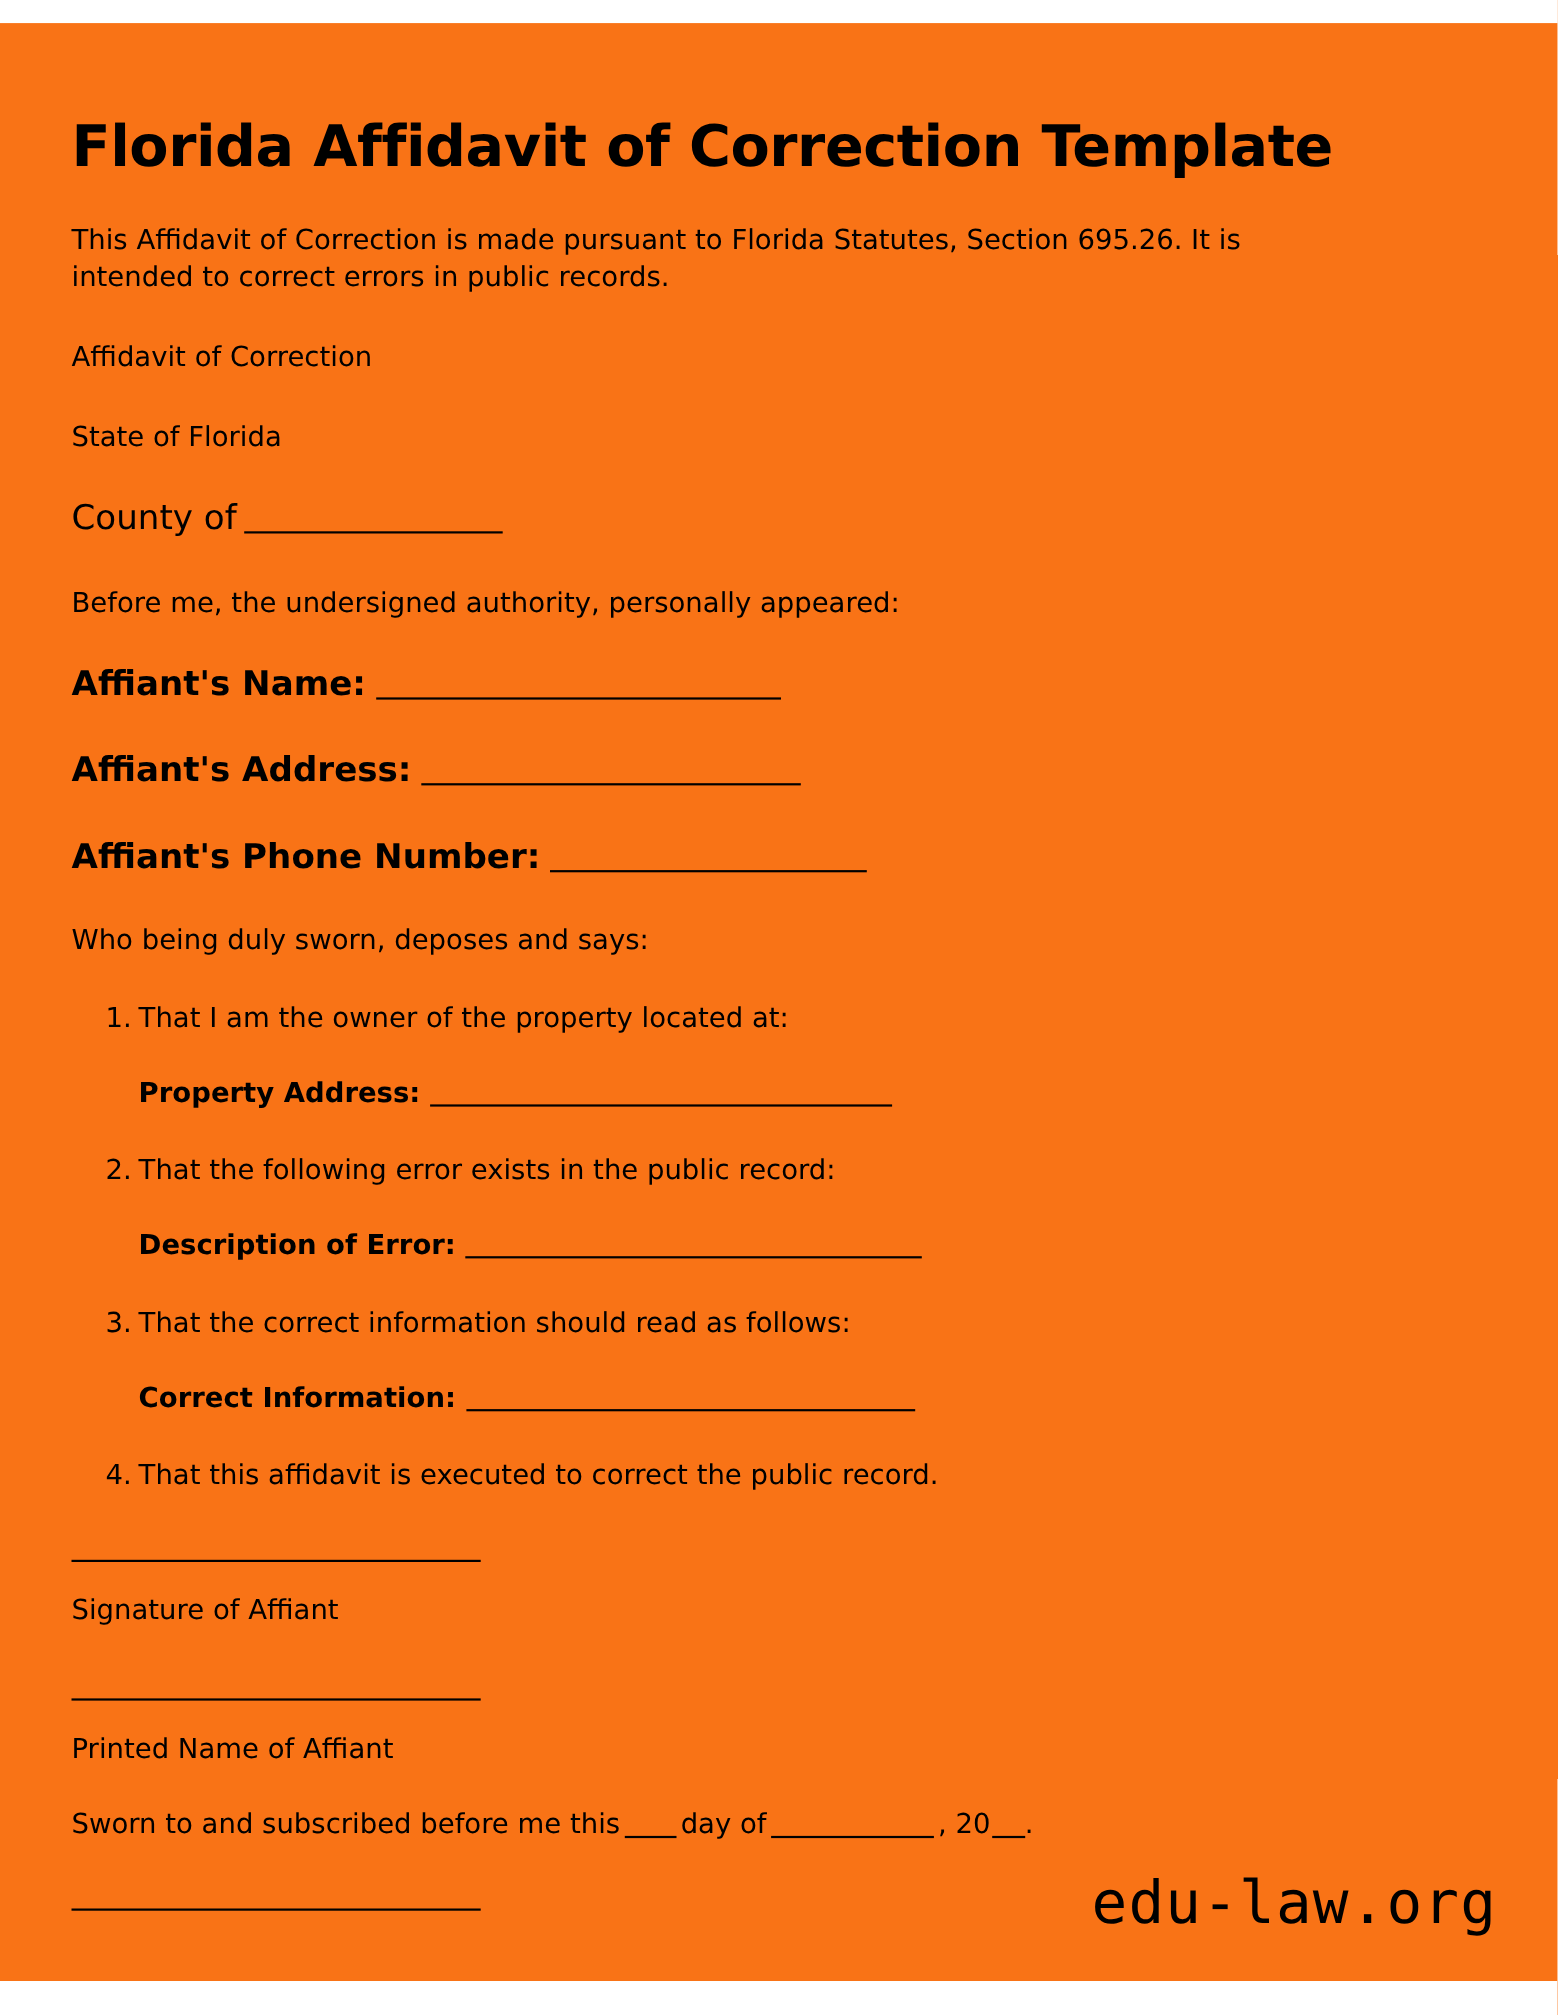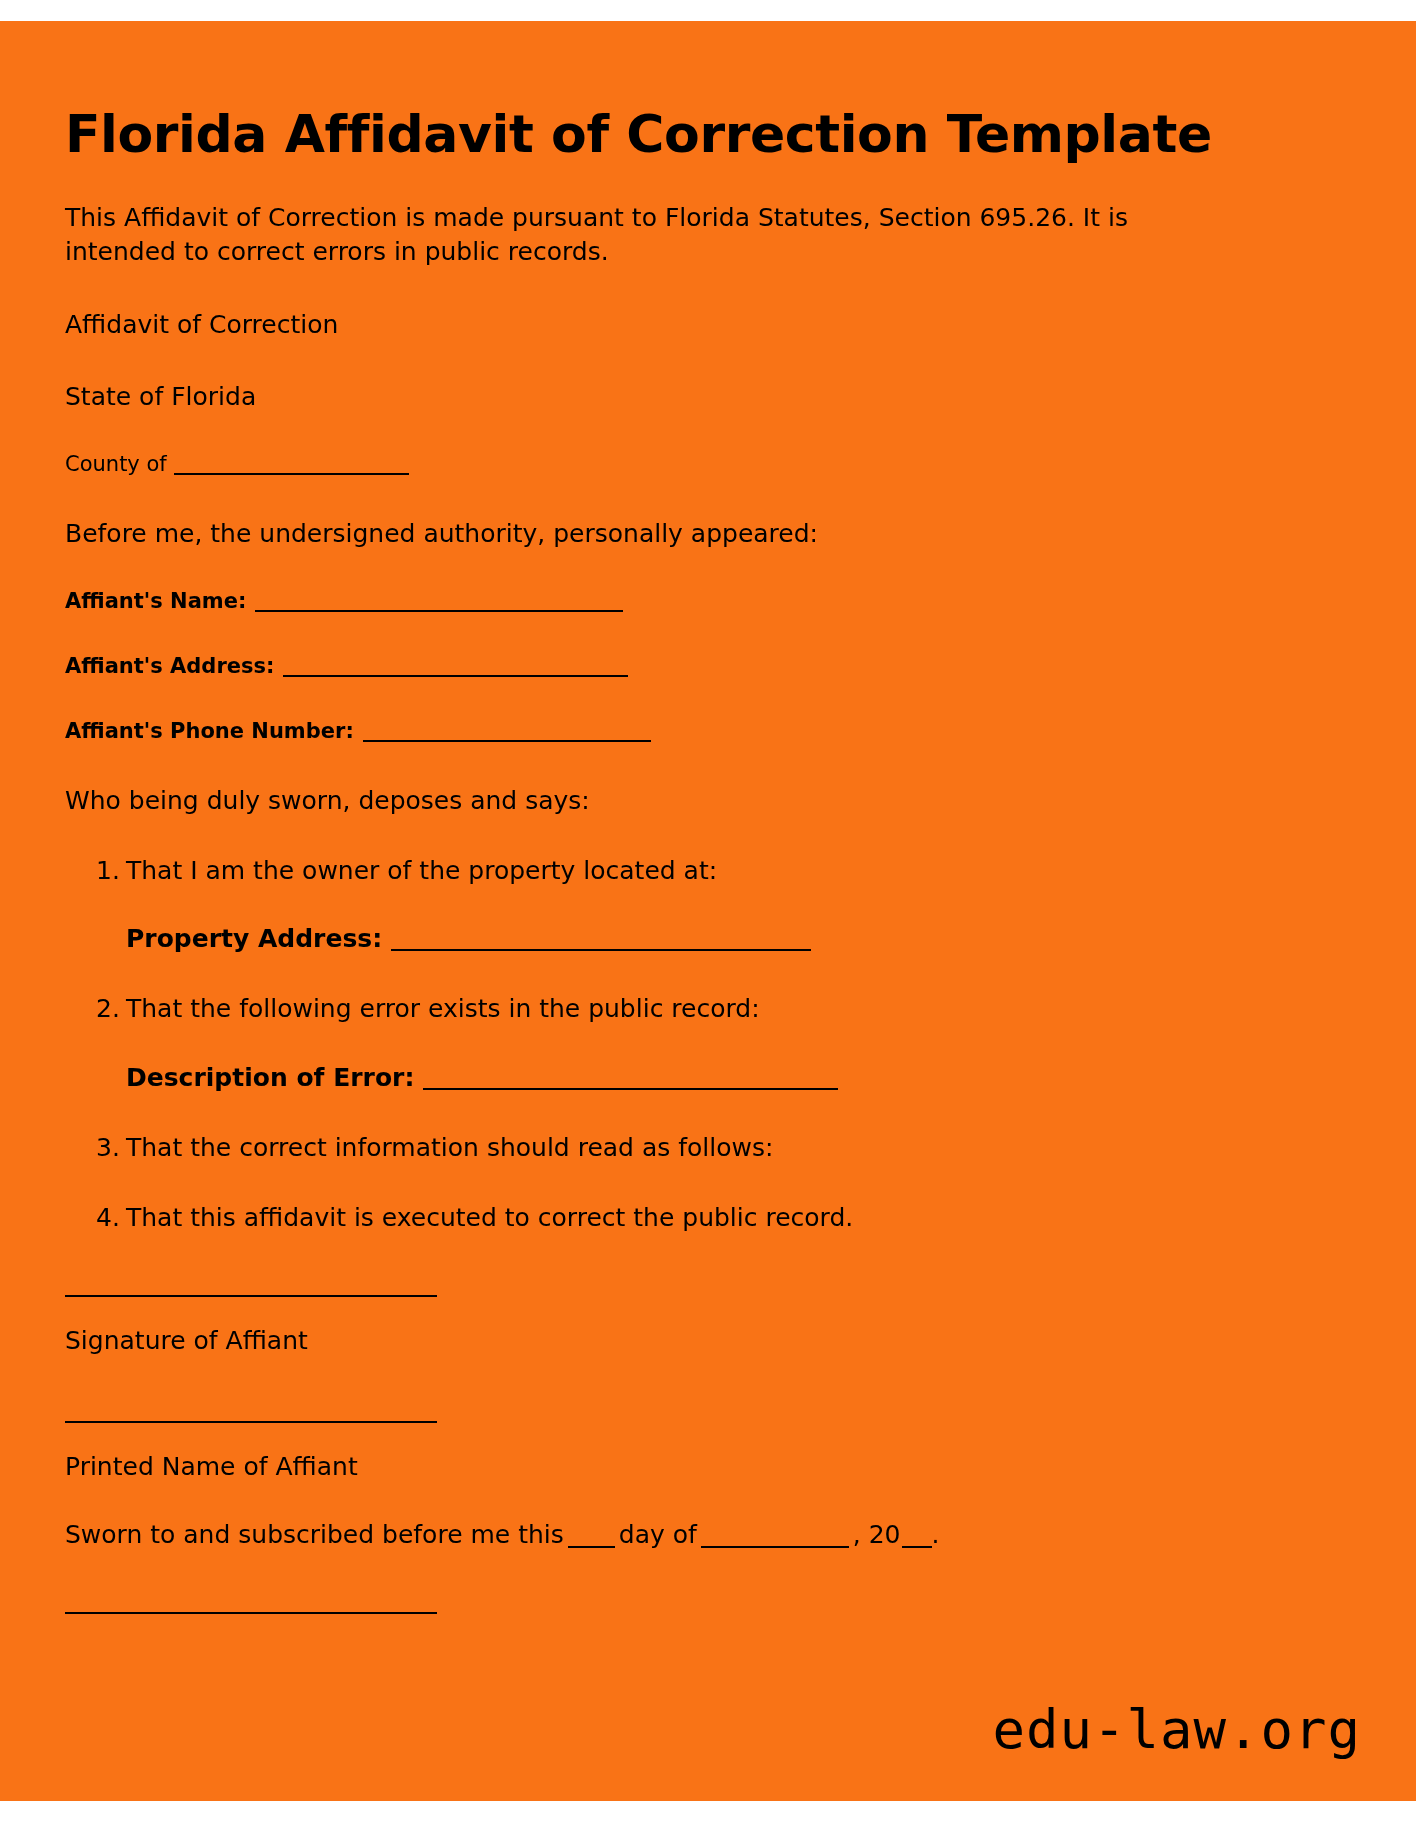--- a/index.html
+++ b/index.html
@@ -54,21 +54,21 @@
   .bold-head {
     font-size: 25px;
     font-weight: normal;
     line-height: 1.37;
     margin: 0;
     padding-top: 38px;
   }
 
   
   .field-row {
-    font-size: 21px;
+    font-size: 31px;
     line-height: 1.37;
     margin: 0;
     padding-top: 36px;
     white-space: nowrap;
   }
   .field-label {
     font-weight: bold;
   }
   .blank {
     display: inline-block;
@@ -194,20 +194,23 @@
         </p>
       </li>
       <li>
         <p class="li-text">That the following error exists in the public record:</p>
         <p class="sub-field">
           <span class="field-label">Description of Error:</span><span class="blank w-err"></span>
         </p>
       </li>
       <li>
         <p class="li-text">That the correct information should read as follows:</p>
+        <p class="sub-field">
+          <span class="field-label">Correct Information:</span><span class="blank w-corr"></span>
+        </p>
       </li>
       <li>
         <p class="li-text">That this affidavit is executed to correct the public record.</p>
       </li>
     </ol>
 
 
     <div class="sig-rule gap-1"></div>
     <p class="sig-caption">Signature of Affiant</p>
 

